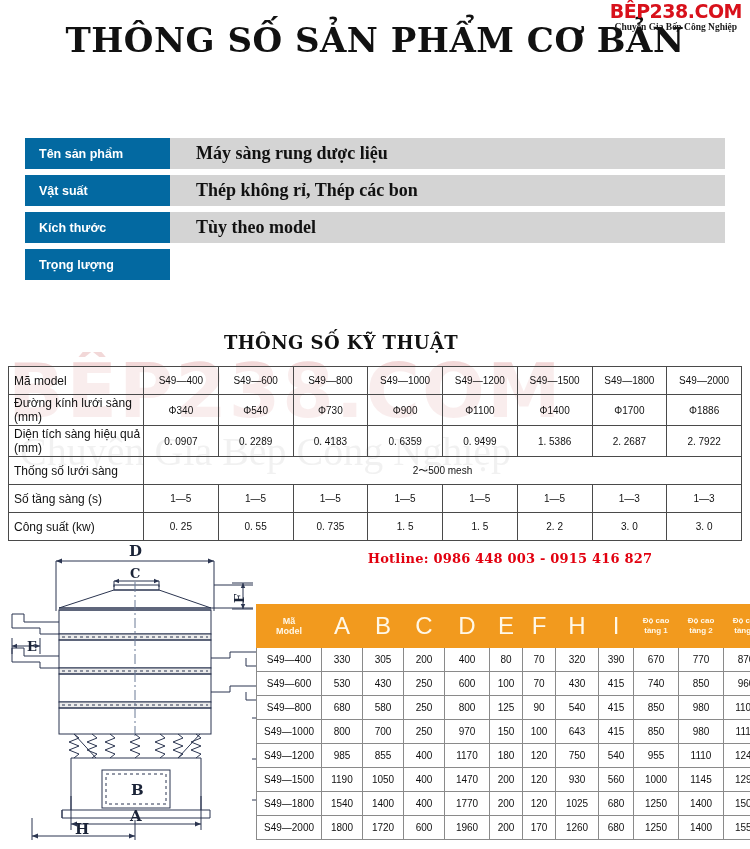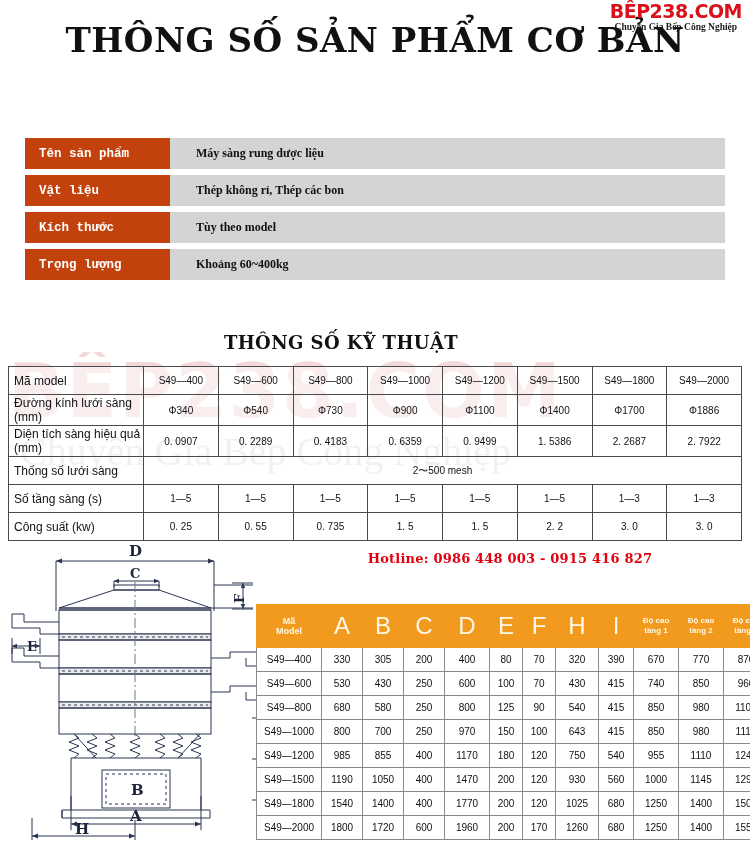--- a/index.html
+++ b/index.html
@@ -47,29 +47,29 @@
     position:absolute;left:0;top:20px;width:750px;text-align:center;
     font-family:"DejaVu Serif", serif;
     font-weight:bold;font-size:34px;color:#111;letter-spacing:.5px;
     z-index:4;
   }
 
   
   .basic{position:absolute;left:25px;top:138px;width:700px;z-index:3;}
   .brow{display:flex;height:31px;margin-bottom:6px;}
   .bkey{
-    width:145px;background:#c2410c;color:#ffffff;
+    width:145px;background:#0369a1;color:#ffffff;
     font-weight:bold;font-size:12.5px;
     display:flex;align-items:center;padding-left:14px;
     box-sizing:border-box;
-    font-family:Liberation Mono, monospace;
+    font-family:Liberation Sans, sans-serif;
   }
   .bval{
     flex:1;background:#d4d4d4;color:#111;
-    font-weight:bold;font-size:12px;
+    font-weight:bold;font-size:18px;
     display:flex;align-items:center;padding-left:26px;
     box-sizing:border-box;
     font-family:"Liberation Serif", serif;
   }
 
   
   .tech-title{
     position:absolute;left:0;top:332px;width:682px;text-align:center;
     font-family:"DejaVu Serif", serif;
     font-weight:bold;font-size:18px;color:#111;letter-spacing:.4px;
@@ -139,30 +139,29 @@
 </div>
 
 <div class="main-title">THÔNG SỐ SẢN PHẨM CƠ BẢN</div>
 
 <div class="basic">
   <div class="brow">
     <div class="bkey">Tên sản phẩm</div>
     <div class="bval">Máy sàng rung dược liệu</div>
   </div>
   <div class="brow">
-    <div class="bkey">Vật liệu</div>
+    <div class="bkey">Vật suất</div>
     <div class="bval">Thép không rỉ, Thép các bon</div>
   </div>
   <div class="brow">
     <div class="bkey">Kích thước</div>
     <div class="bval">Tùy theo model</div>
   </div>
   <div class="brow">
     <div class="bkey">Trọng lượng</div>
-    <div class="bval">Khoảng 60~400kg</div>
   </div>
 </div>
 
 <div class="tech-title">THÔNG SỐ KỸ THUẬT</div>
 
 <div class="tech-wrap">
   <table class="tech">
     <tbody>
       <tr>
         <td class="rowhead">Mã model</td>

